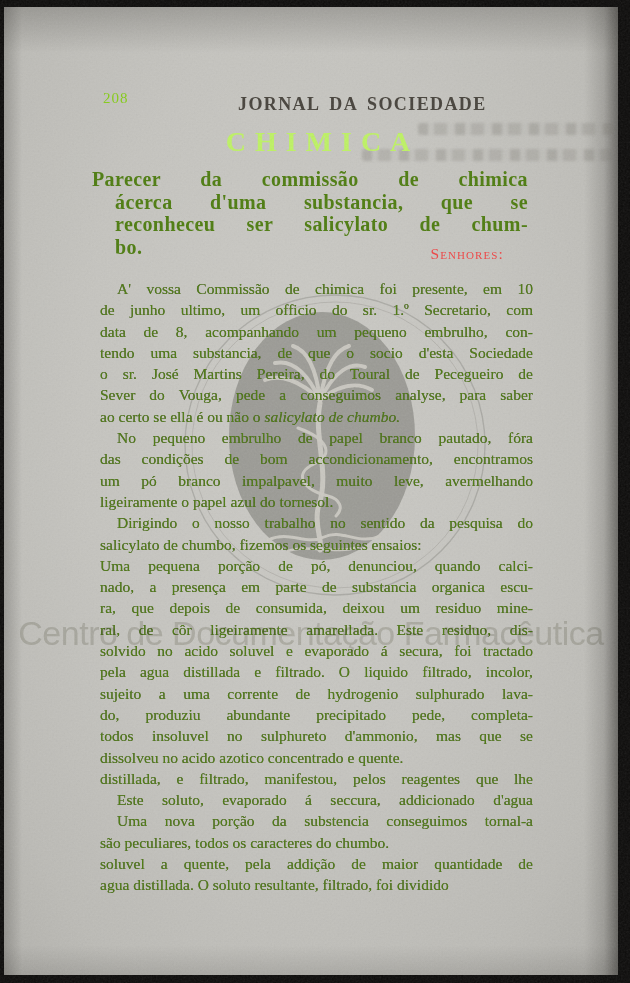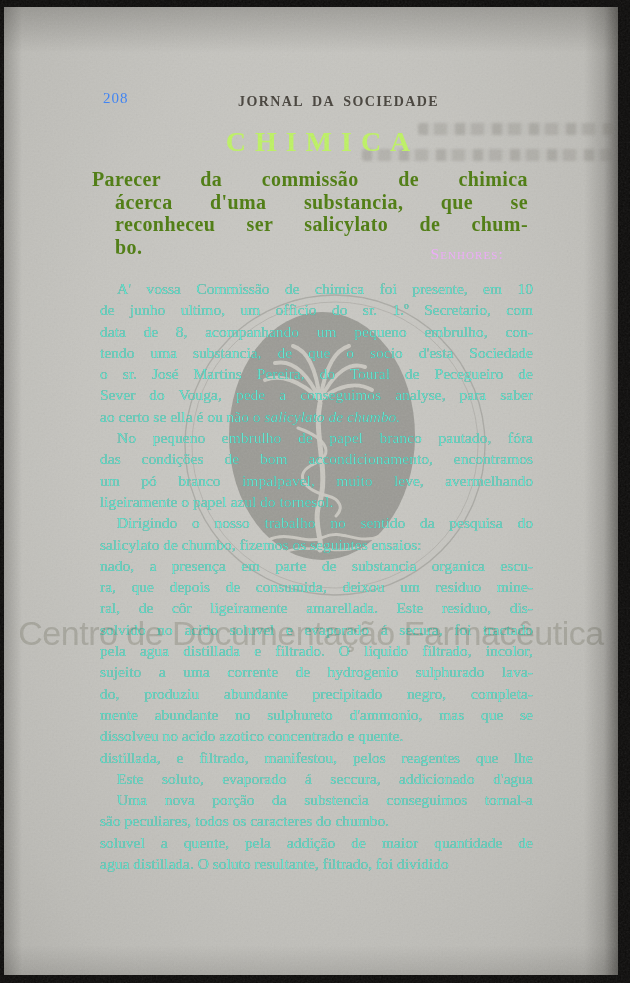--- a/index.html
+++ b/index.html
@@ -19,25 +19,25 @@
       linear-gradient(0deg, rgba(42,40,36,.14) 0, rgba(42,40,36,0) 30px),
       linear-gradient(270deg, rgba(25,23,20,.5) 0, rgba(25,23,20,.16) 14px, rgba(25,23,20,0) 34px),
       linear-gradient(90deg, rgba(25,23,20,.22) 0, rgba(25,23,20,0) 18px),
       radial-gradient(ellipse at 48% 42%, #cbcac5 0%, #c5c4bf 48%, #bcbbb6 80%, #b0afaa 100%);
   }
   .content{position:absolute;top:0;left:0;right:0;bottom:0;}
 
   
   .page-number{
     position:absolute;left:103px;top:90px;
-    font-size:15px;color:#3b82f6;letter-spacing:1px;
+    font-size:15px;color:#84cc16;letter-spacing:1px;
   }
   .running-header{
     position:absolute;left:238px;top:94px;
-    font-size:14px;font-weight:bold;color:#46423b;
+    font-size:18px;font-weight:bold;color:#46423b;
     letter-spacing:1.4px;word-spacing:4px;
   }
 
   
   .section-title{
     position:absolute;left:100px;top:126px;width:445px;
     text-align:center;
     font-size:28px;font-weight:bold;color:#bef264;
     letter-spacing:9px;
   }
@@ -65,27 +65,27 @@
     text-align:justify;text-align-last:justify;
     white-space:normal;
   }
   .h-line.cont{padding-left:23px;}
   .h-line.last{text-align-last:left;}
 
   .salutation{
     position:absolute;left:100px;top:245px;width:404px;
     text-align:right;
     font-variant:small-caps;
-    font-size:15.5px;color:#f0abfc;letter-spacing:1.1px;
+    font-size:15.5px;color:#ef4444;letter-spacing:1.1px;
   }
 
   
   .article-body{
     position:absolute;left:100px;top:278px;width:433px;
-    font-size:15.5px;color:#5eead4;
+    font-size:15.5px;color:#4d7c0f;
     text-shadow:0 0 .4px rgba(34,30,25,.65);
     z-index:2;
   }
   .line{
     height:21.3px;line-height:21.3px;
     text-align:justify;text-align-last:justify;
     overflow:hidden;
   }
   .line.last{text-align-last:left;}
   .line.indent{text-indent:17px;}
@@ -163,28 +163,29 @@
         <div class="line">tendo uma substancia, de que o socio d'esta Sociedade</div>
         <div class="line">o sr. José Martins Pereira, do Toural de Pecegueiro de</div>
         <div class="line">Sever do Vouga, pede a conseguimos analyse, para saber</div>
         <div class="line last">ao certo se ella é ou não o <i>salicylato de chumbo.</i></div>
         <div class="line indent">No pequeno embrulho de papel branco pautado, fóra</div>
         <div class="line">das condições de bom accondicionamento, encontramos</div>
         <div class="line">um pó branco impalpavel, muito leve, avermelhando</div>
         <div class="line last">ligeiramente o papel azul do tornesol.</div>
         <div class="line indent">Dirigindo o nosso trabalho no sentido da pesquisa do</div>
         <div class="line last">salicylato de chumbo, fizemos os seguintes ensaios:</div>
+        <div class="line">Uma pequena porção de pó, denunciou, quando calci-</div>
         <div class="line">nado, a presença em parte de substancia organica escu-</div>
         <div class="line">ra, que depois de consumida, deixou um residuo mine-</div>
         <div class="line">ral, de côr ligeiramente amarellada. Este residuo, dis-</div>
         <div class="line">solvido no acido soluvel e evaporado á secura, foi tractado</div>
         <div class="line">pela agua distillada e filtrado. O liquido filtrado, incolor,</div>
         <div class="line">sujeito a uma corrente de hydrogenio sulphurado lava-</div>
-        <div class="line">do, produziu abundante precipitado negro, completa-</div>
-        <div class="line">mente abundante no sulphureto d'ammonio, mas que se</div>
+        <div class="line">do, produziu abundante precipitado pede, completa-</div>
+        <div class="line">todos insoluvel no sulphureto d'ammonio, mas que se</div>
         <div class="line last">dissolveu no acido azotico concentrado e quente.</div>
         <div class="line">distillada, e filtrado, manifestou, pelos reagentes que lhe</div>
         <div class="line indent">Este soluto, evaporado á seccura, addicionado d'agua</div>
         <div class="line indent">Uma nova porção da substencia conseguimos tornal-a</div>
         <div class="line last">são peculiares, todos os caracteres do chumbo.</div>
         <div class="line">soluvel a quente, pela addição de maior quantidade de</div>
         <div class="line last">agua distillada. O soluto resultante, filtrado, foi dividido</div>
       </div>
 
     <div class="watermark w1">Centro de Documentação Farmacêutica</div>

